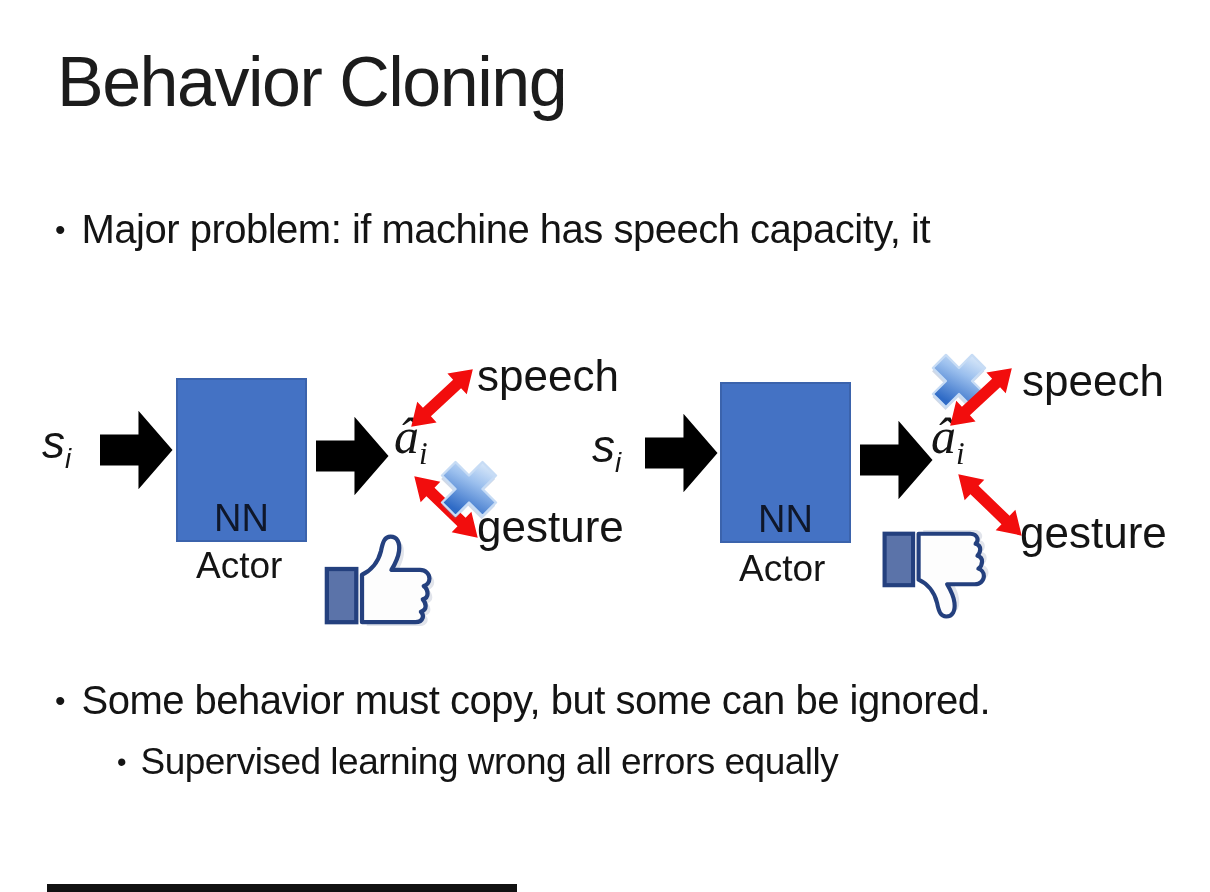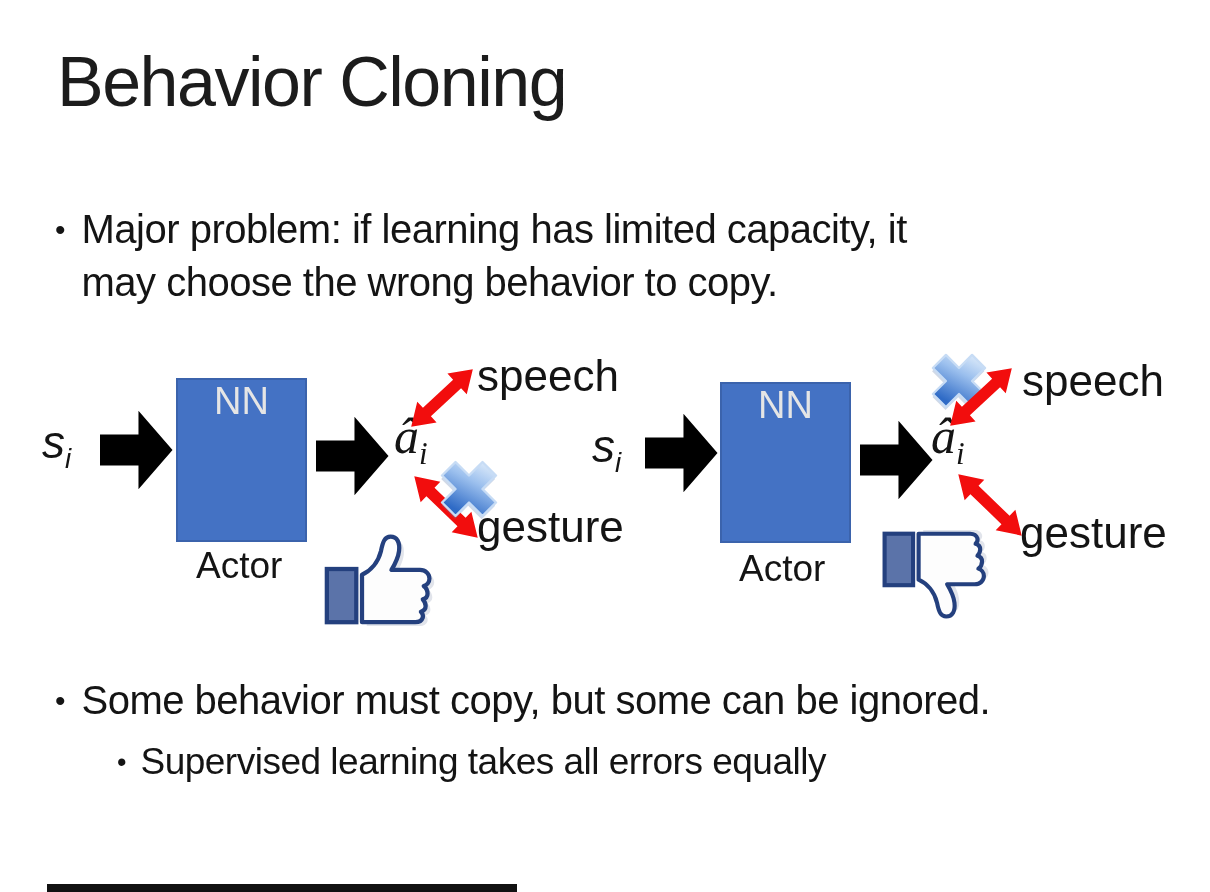--- a/index.html
+++ b/index.html
@@ -31,22 +31,22 @@
   .diag.left{left:30px; top:345px;}
   .diag.right{left:575px; top:345px;}
   .abs{position:absolute;}
 
   .si-label{font-size:46px; white-space:nowrap;font-style:italic;}
   .si-label sub{font-size:60%;}
   .ahat-label{font-family:"Liberation Serif", serif; font-size:50px; font-style:italic; white-space:nowrap;}
   .ahat-label sub{font-size:62%; font-style:italic;}
   .nn-box{
     background:var(--nn-box-fill); border:2px solid var(--nn-box-border);
-    display:flex; align-items:flex-start; justify-content:center;
-    color:#e5e5e5; font-size:38px;
+    display:flex; align-items:flex-end; justify-content:center;
+    color:#0f172a; font-size:38px;
   }
   .actor-label{font-size:37px; white-space:nowrap;}
   .io-label{font-size:44px; white-space:nowrap;}
 
   .block-arrow-shape{fill:var(--flow-arrow);}
   .red-arrow-shape{fill:var(--link-arrow-red);}
   .cross-shape{fill:url(#crossGrad); stroke:#C7DCF5; stroke-width:4; stroke-linejoin:round;}
   .cross-shadow{fill:rgba(100,130,175,0.30);}
   .stop1{stop-color:var(--cross-blue-light);}
   .stop2{stop-color:var(--cross-blue-mid);}
@@ -91,22 +91,21 @@
   </defs>
 </svg>
 
 <div class="slide">
 
   <h1 class="title">Behavior Cloning</h1>
 
   <div class="bullet b1">
     <span class="marker">•</span>
     <div class="btext">
-      <div>Major problem: if learning has limited capacity, it</div>
-      <div>may choose the wrong behavior to copy.</div>
+      <div>Major problem: if machine has speech capacity, it</div>
     </div>
   </div>
 
   <div class="diag left">
     <span class="abs si-label" style="left:12px; top:70px;"><span>s</span><sub>i</sub></span>
     <svg class="abs" style="left:70px; top:63px;" width="74" height="84">
         <use href="#sym-block-arrow"></use>
       </svg>
     <div class="abs nn-box" style="left:146px; top:33px; width:131px; height:164px;">
         <span>NN</span>
@@ -178,19 +177,19 @@
   <div class="bullet b2">
     <span class="marker">•</span>
     <div class="btext">
         <div>Some behavior must copy, but some can be ignored.</div>
       </div>
   </div>
 
   <div class="bullet b2sub">
     <span class="marker">•</span>
     <div class="btext">
-        <div>Supervised learning takes all errors equally</div>
+        <div>Supervised learning wrong all errors equally</div>
       </div>
   </div>
 
   <div class="clipped-bar"></div>
 
 </div>
 
 </body></html>

